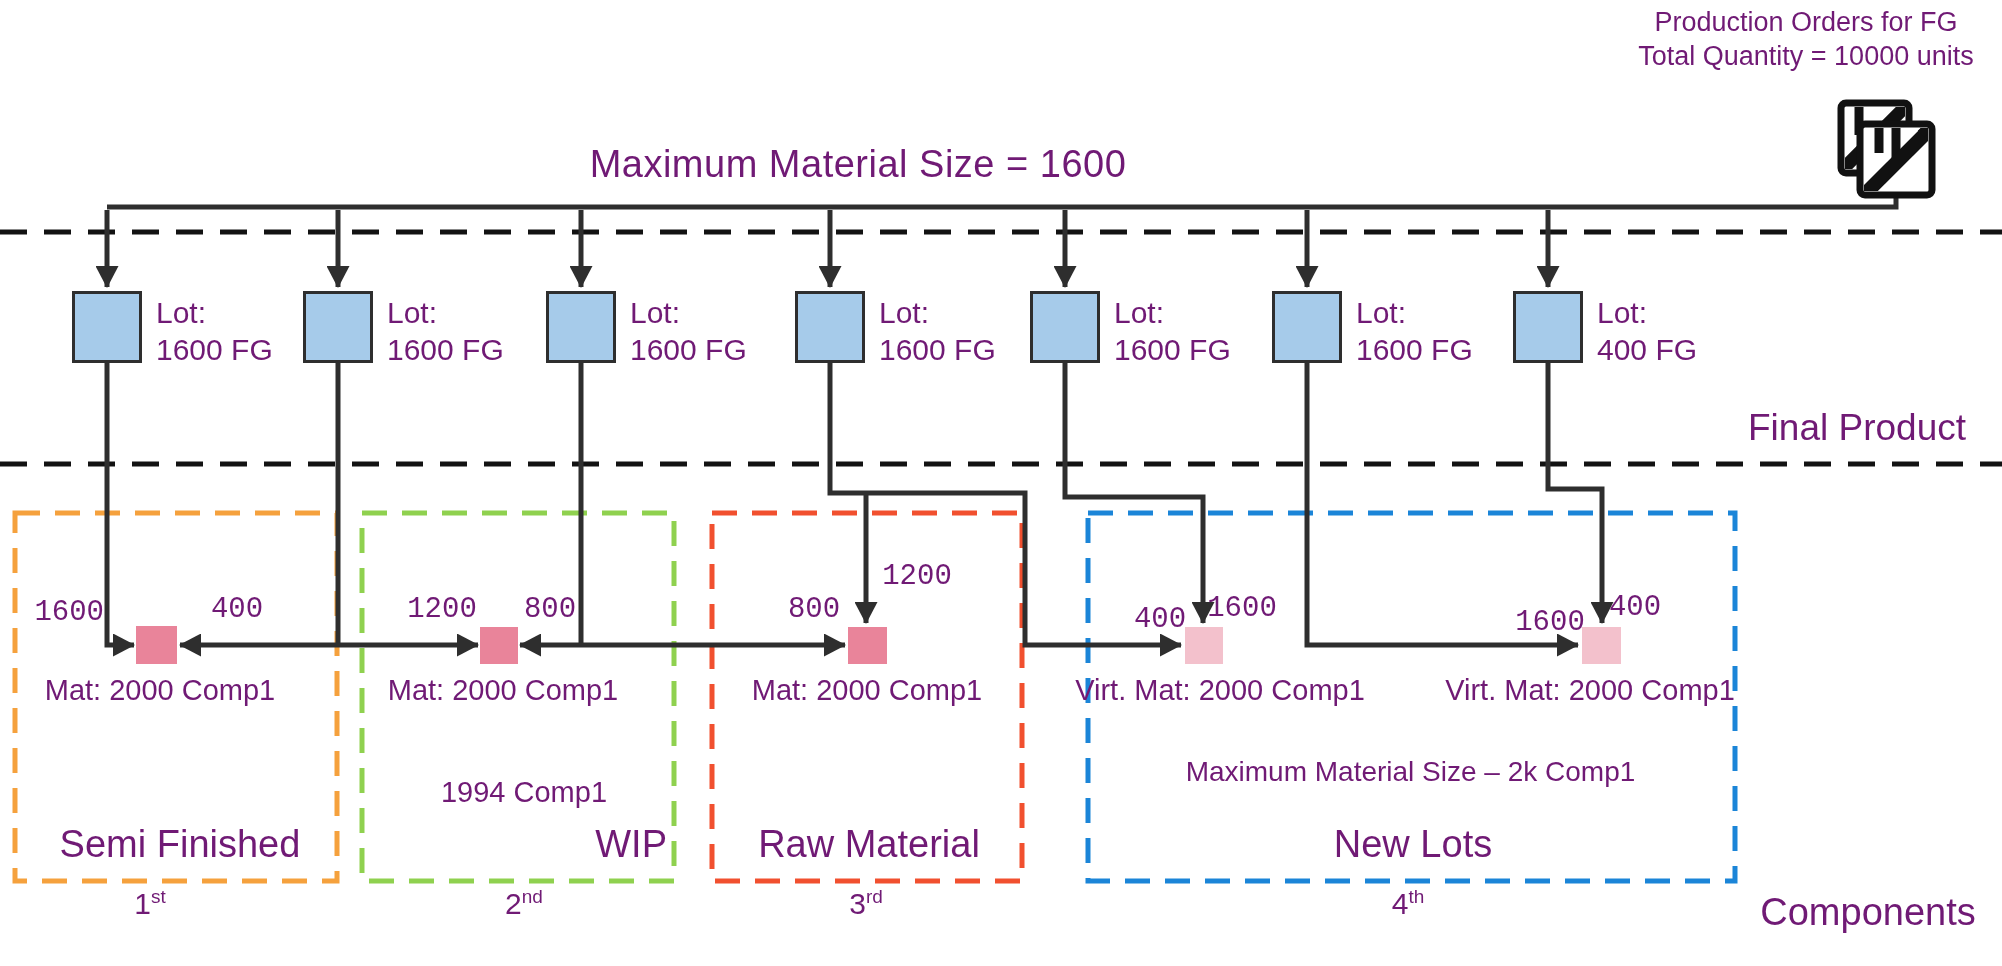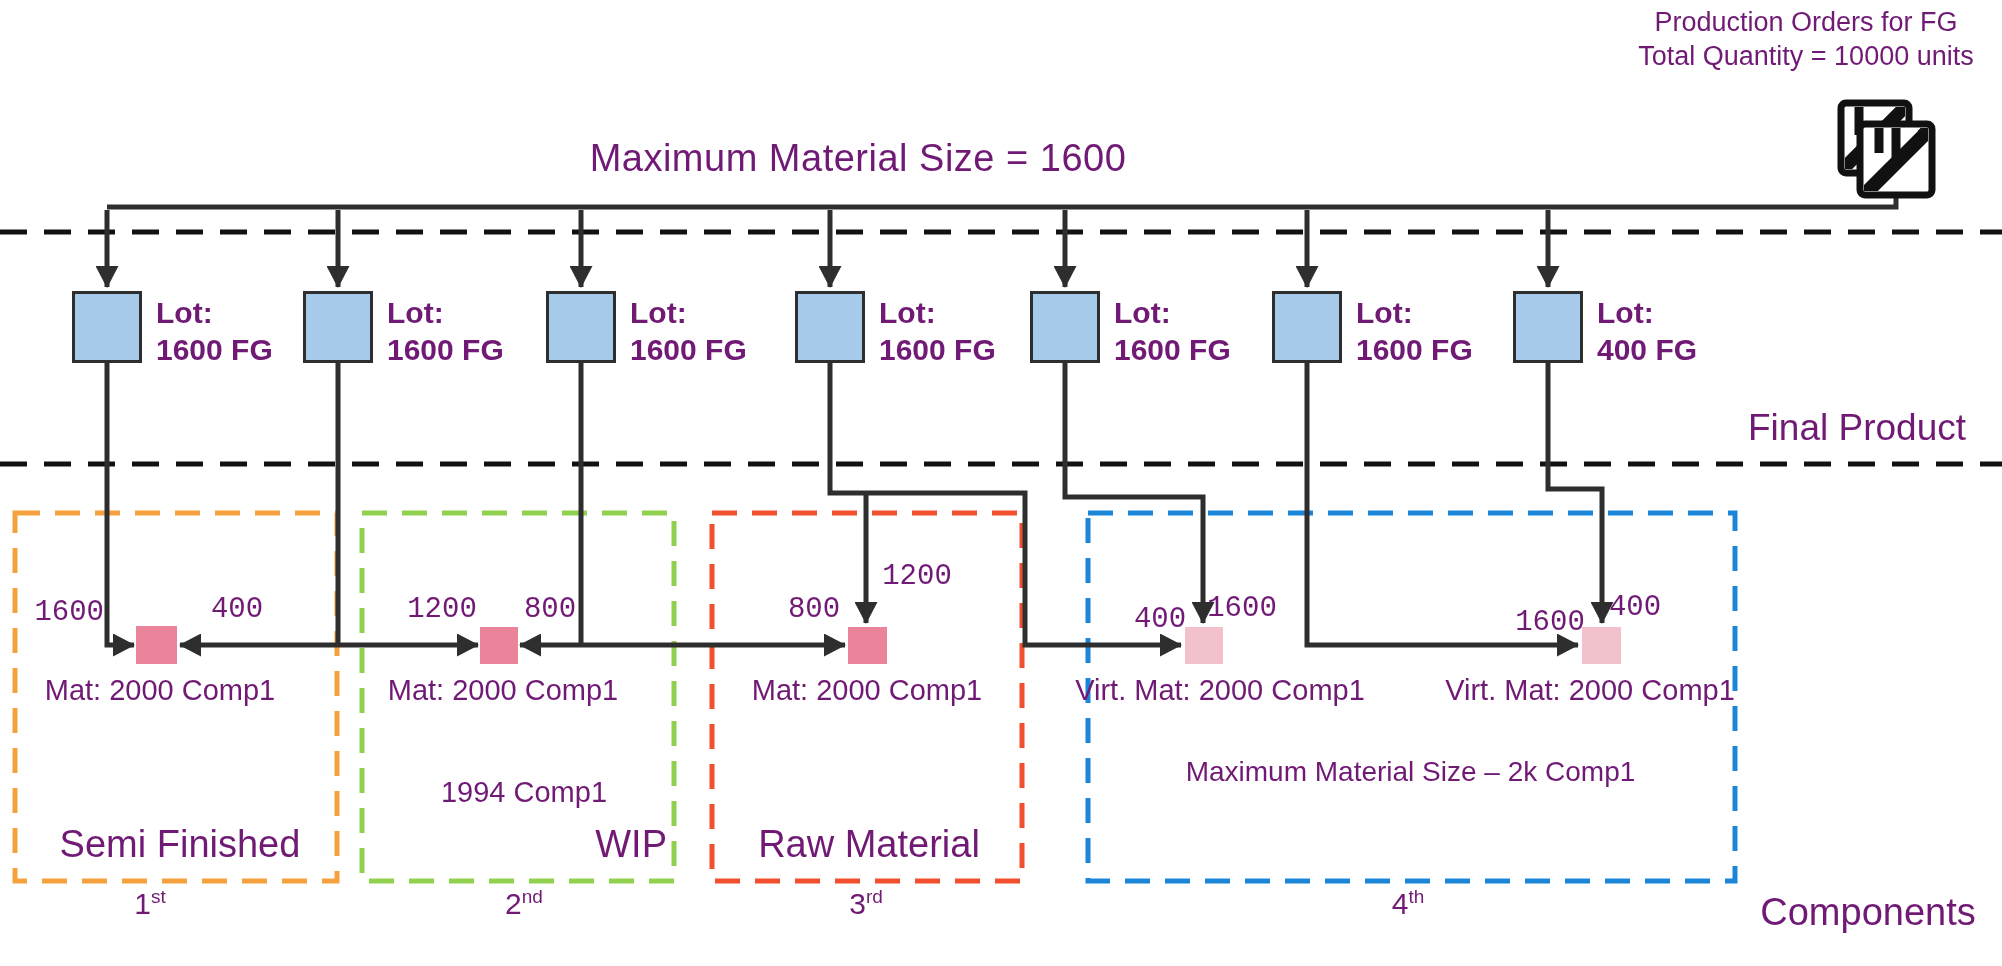--- a/index.html
+++ b/index.html
@@ -7,21 +7,21 @@
           font-family:"Liberation Sans","DejaVu Sans",sans-serif;color:#701a75;}
   .abs{position:absolute;}
   .ctr{text-align:center;}
   .rgt{text-align:right;}
   svg{position:absolute;left:0;top:0;}
   .lot-box{position:absolute;width:70px;height:72px;box-sizing:border-box;
            border:3px solid #2E2E2E;background:#A6CBEA;}
   .comp-sq{position:absolute;box-sizing:border-box;}
   .mat{background:#E9849A;}
   .virt{background:#F3C1CC;}
-  .lot-label{font-size:30px;line-height:37px;font-weight:bold;}
+  .lot-label{font-size:30px;line-height:37px;}
   .flow{font-size:29px;white-space:nowrap;font-family:Liberation Mono, monospace;}
   .comp-label{font-size:29px;white-space:nowrap;}
   .group-name{font-size:38px;white-space:nowrap;}
   .note{font-size:29px;}
   .bignote{font-size:28px;line-height:34px;}
   .ordinal{font-size:30px;}
   .ordinal sup{font-size:19px;}
   .band-label{font-size:37px;white-space:nowrap;}
   .hdr-orders{font-size:27px;line-height:34px;white-space:nowrap;}
   .hdr-title{font-size:38px;letter-spacing:.5px;white-space:nowrap;}
@@ -93,21 +93,21 @@
         <line x1="1921" y1="134" x2="1938" y2="117" stroke-width="9"></line>
       </g>
     </g>
   </svg>
 
   <div class="abs hdr-orders ctr" style="left:1630px;top:5px;width:352px;">
     <div>Production Orders for FG</div>
     <div>Total Quantity = 10000 units</div>
   </div>
 
-  <div class="abs hdr-title ctr" style="left:558px;top:137px;width:600px;">Maximum Material Size = 1600</div>
+  <div class="abs hdr-title ctr" style="left:558px;top:143px;width:600px;">Maximum Material Size = 1600</div>
 
   <div class="abs band-label ctr" style="left:1707px;top:407px;width:300px;">Final Product</div>
 
   <div class="abs band-label ctr" style="left:1718px;top:891px;width:300px;font-size:38px;">Components</div>
 
   <div class="lot-box" style="left:72px;top:291px;"></div>
   <div class="lot-box" style="left:303px;top:291px;"></div>
   <div class="lot-box" style="left:546px;top:291px;"></div>
   <div class="lot-box" style="left:795px;top:291px;"></div>
   <div class="lot-box" style="left:1030px;top:291px;"></div>
@@ -166,19 +166,20 @@
   <div class="abs flow ctr" style="left:1510px;top:606px;width:80px;">1600</div>
   <div class="abs flow ctr" style="left:1595px;top:591px;width:80px;">400</div>
 
   <div class="abs group-name ctr" style="left:20px;top:823px;width:320px;">Semi Finished</div>
   <div class="abs note ctr" style="left:384px;top:776px;width:280px;">1994 Comp1</div>
   <div class="abs group-name ctr" style="left:387px;top:823px;width:280px;text-align:right;">WIP</div>
   <div class="abs group-name ctr" style="left:729px;top:823px;width:280px;">Raw Material</div>
   <div class="abs bignote ctr" style="left:1138px;top:755px;width:545px;">
     <div>Maximum Material Size – 2k Comp1</div>
   </div>
+  <div class="abs group-name ctr" style="left:1273px;top:823px;width:280px;">New Lots</div>
 
   <div class="abs ordinal ctr" style="left:110px;top:886px;width:80px;"><span>1</span><sup>st</sup></div>
   <div class="abs ordinal ctr" style="left:484px;top:886px;width:80px;"><span>2</span><sup>nd</sup></div>
   <div class="abs ordinal ctr" style="left:826px;top:886px;width:80px;"><span>3</span><sup>rd</sup></div>
   <div class="abs ordinal ctr" style="left:1368px;top:886px;width:80px;"><span>4</span><sup>th</sup></div>
 
 </div>
 
 </body></html>

